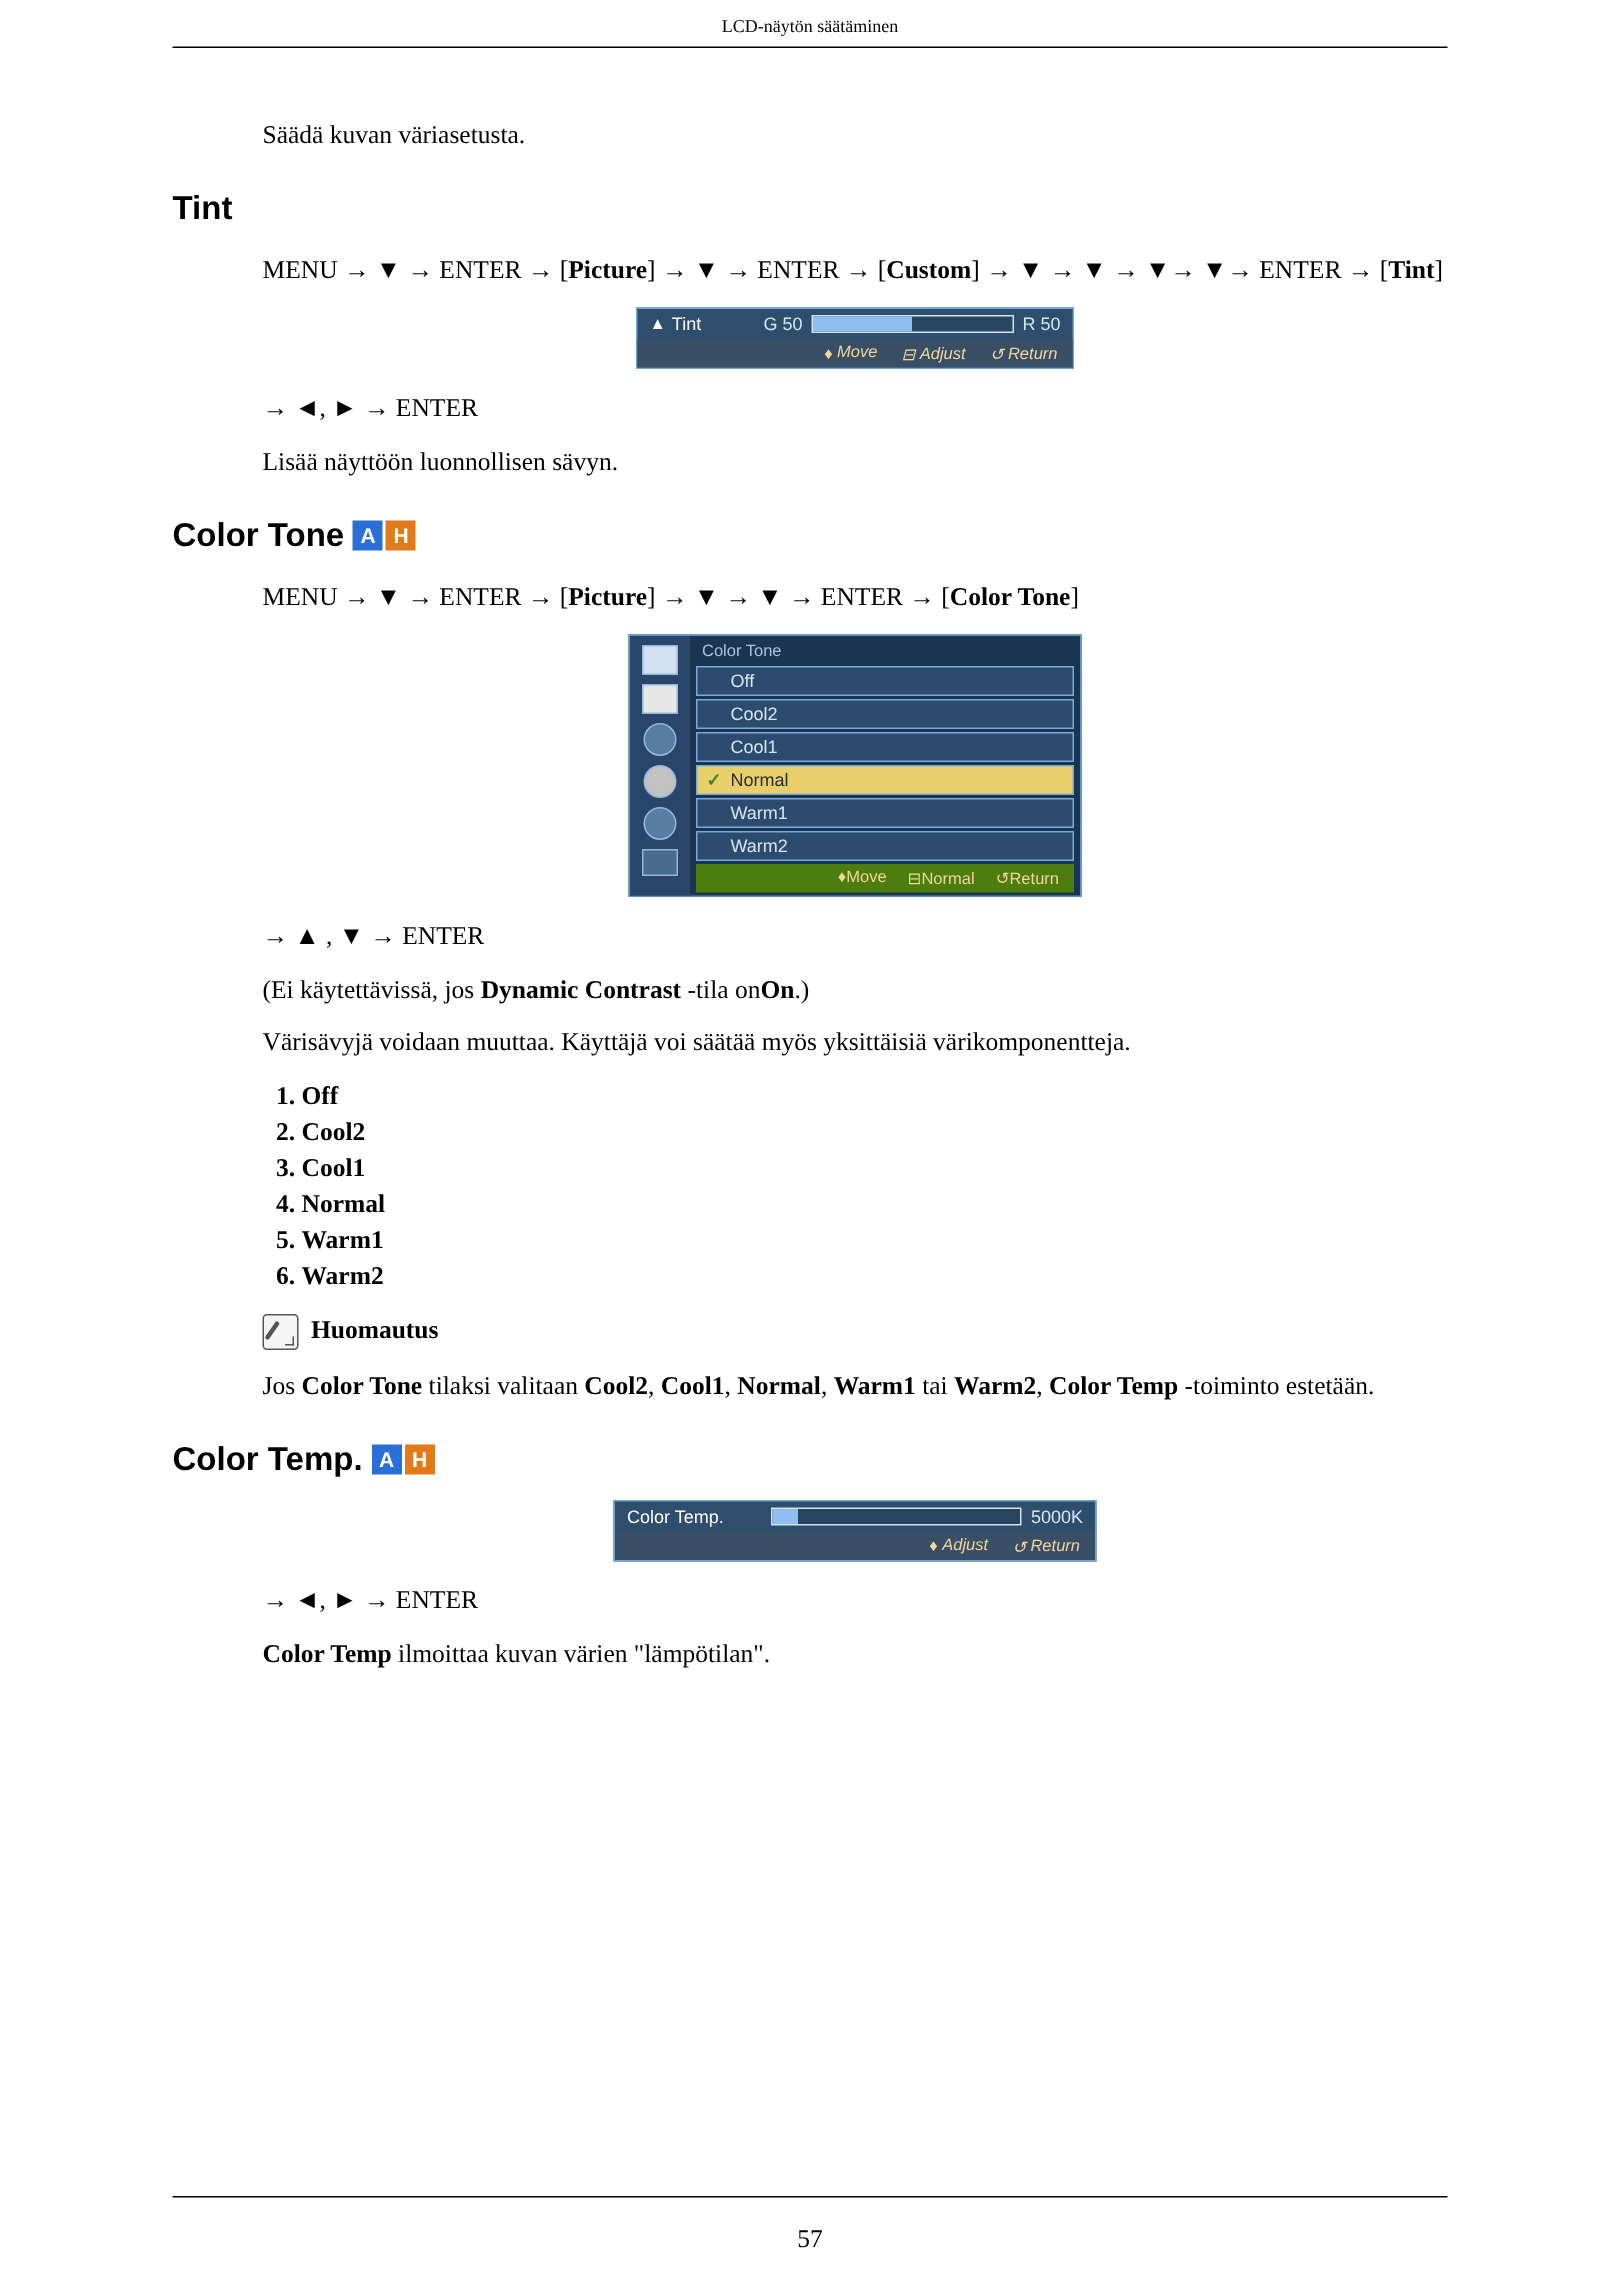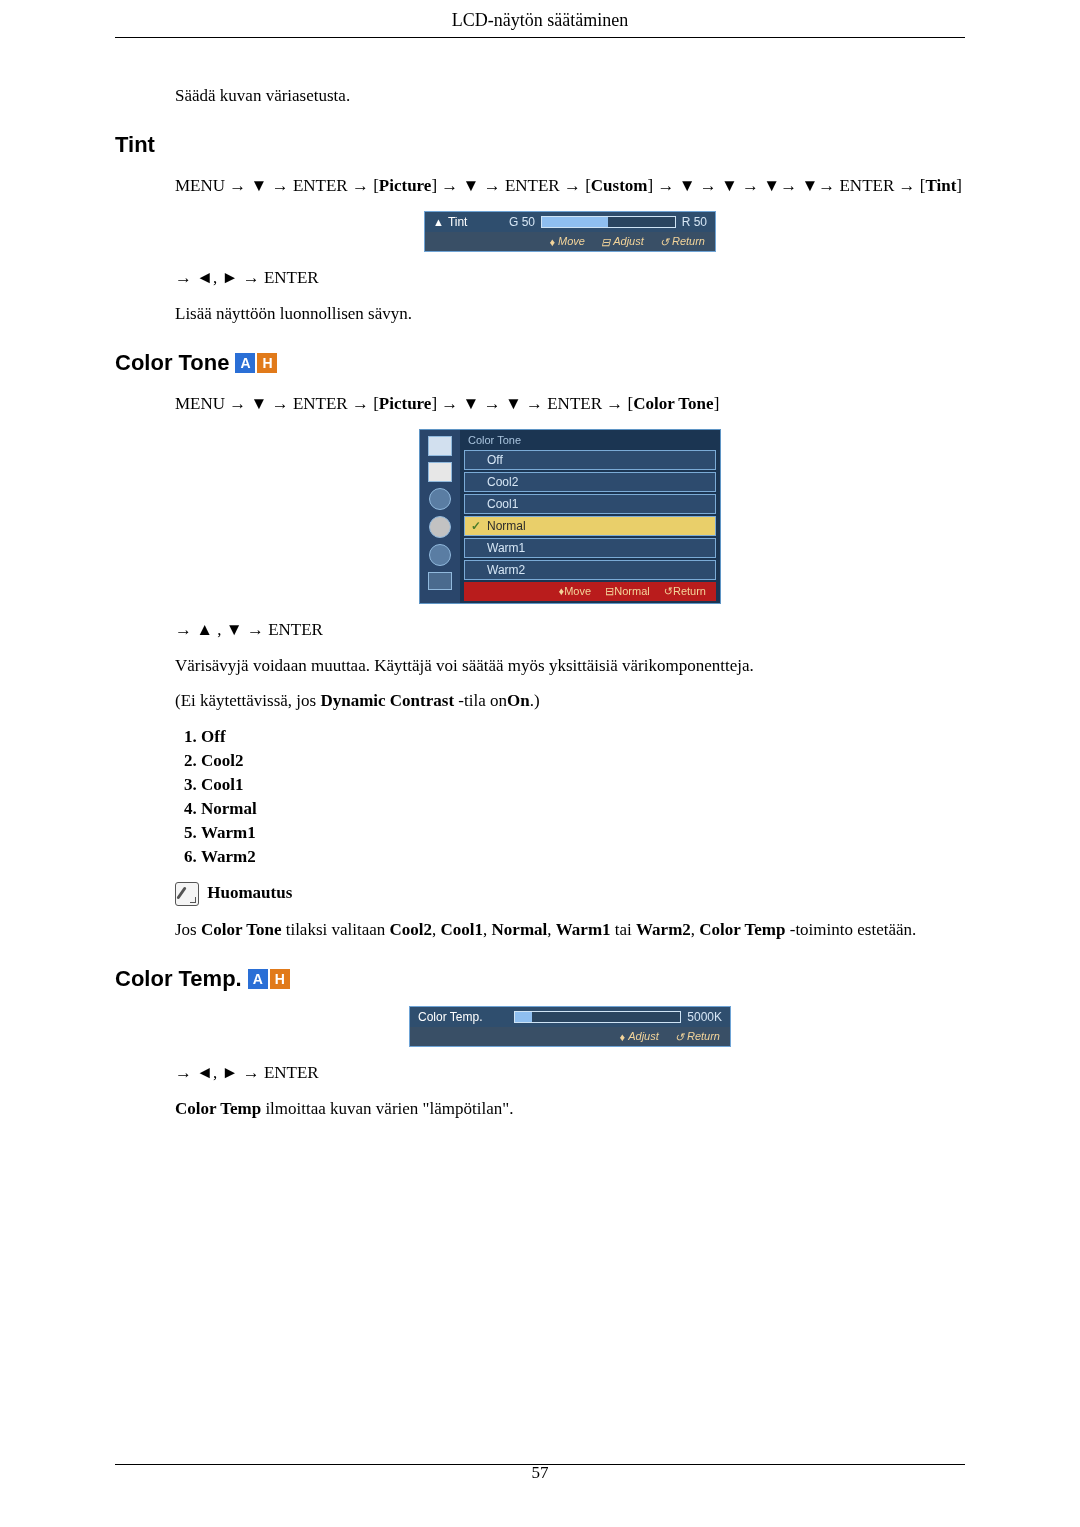--- a/index.html
+++ b/index.html
@@ -26,21 +26,21 @@
     border: 0;
     border-top: 1.5px solid #000;
     margin: 0;
     position: absolute;
     left: 115px;
     right: 115px;
     bottom: 62px;
   }
   .page-header {
     text-align: center;
-    font-size: 18px;
+    font-size: 12px;
     margin: -50px 0 0 0;
     padding-bottom: 6px;
   }
   .section-title {
     font-family: Arial, Helvetica, sans-serif;
     font-weight: bold;
     font-size: 22px;
     margin: 24px 0 14px 0;
     display: flex;
     align-items: center;
@@ -205,37 +205,37 @@
   }
   .ctone-item.active {
     background: #e9cf6a;
     color: #2c2c2c;
   }
   .check {
     display:inline-block; width:10px; text-align:center;
     color:#4a7c2a; font-weight:bold;
   }
   .ctone-footer {
-    background: #b91c1c;
+    background: #4d7c0f;
     font-size: 11px;
     color: #f3d49a;
     display:flex; justify-content:flex-end; gap:14px;
     padding: 3px 10px;
   }
   ol.tone-list {
     margin: 4px 0 12px 0;
     padding-left: 26px;
   }
   ol.tone-list li {
     padding: 2px 0;
     font-weight: bold;
   }
   .page-number {
     position: absolute;
-    bottom: 44px;
+    bottom: 24px;
     left: 0;
     width: 100%;
     text-align: center;
     font-size: 17px;
   }
   .tri-up::before { content: "▲"; font-size: 11px; }
   .tiny-arr { font-size: 10px; vertical-align: 1px;}
 </style>
 </head>
 <body>
@@ -328,24 +328,24 @@
           </div>
         <div class="ctone-footer">
           <span><span class="i">♦</span><span>Move</span></span>
           <span><span class="i">⊟</span><span>Normal</span></span>
           <span><span class="i">↺</span><span>Return</span></span>
         </div>
       </div>
     </div>
 
     <p>→ ▲ , ▼ → ENTER</p>
-    <p>Värisävyjä voidaan muuttaa. Käyttäjä voi säätää myös yksittäisiä värikomponentteja.</p>
     <p>
       <span>(Ei käytettävissä, jos </span><span class="bold">Dynamic Contrast</span><span> -tila on</span><span class="bold">On</span><span>.)</span>
     </p>
+    <p>Värisävyjä voidaan muuttaa. Käyttäjä voi säätää myös yksittäisiä värikomponentteja.</p>
 
     <ol class="tone-list">
       <li>Off</li>
       <li>Cool2</li>
       <li>Cool1</li>
       <li>Normal</li>
       <li>Warm1</li>
       <li>Warm2</li>
     </ol>
 

